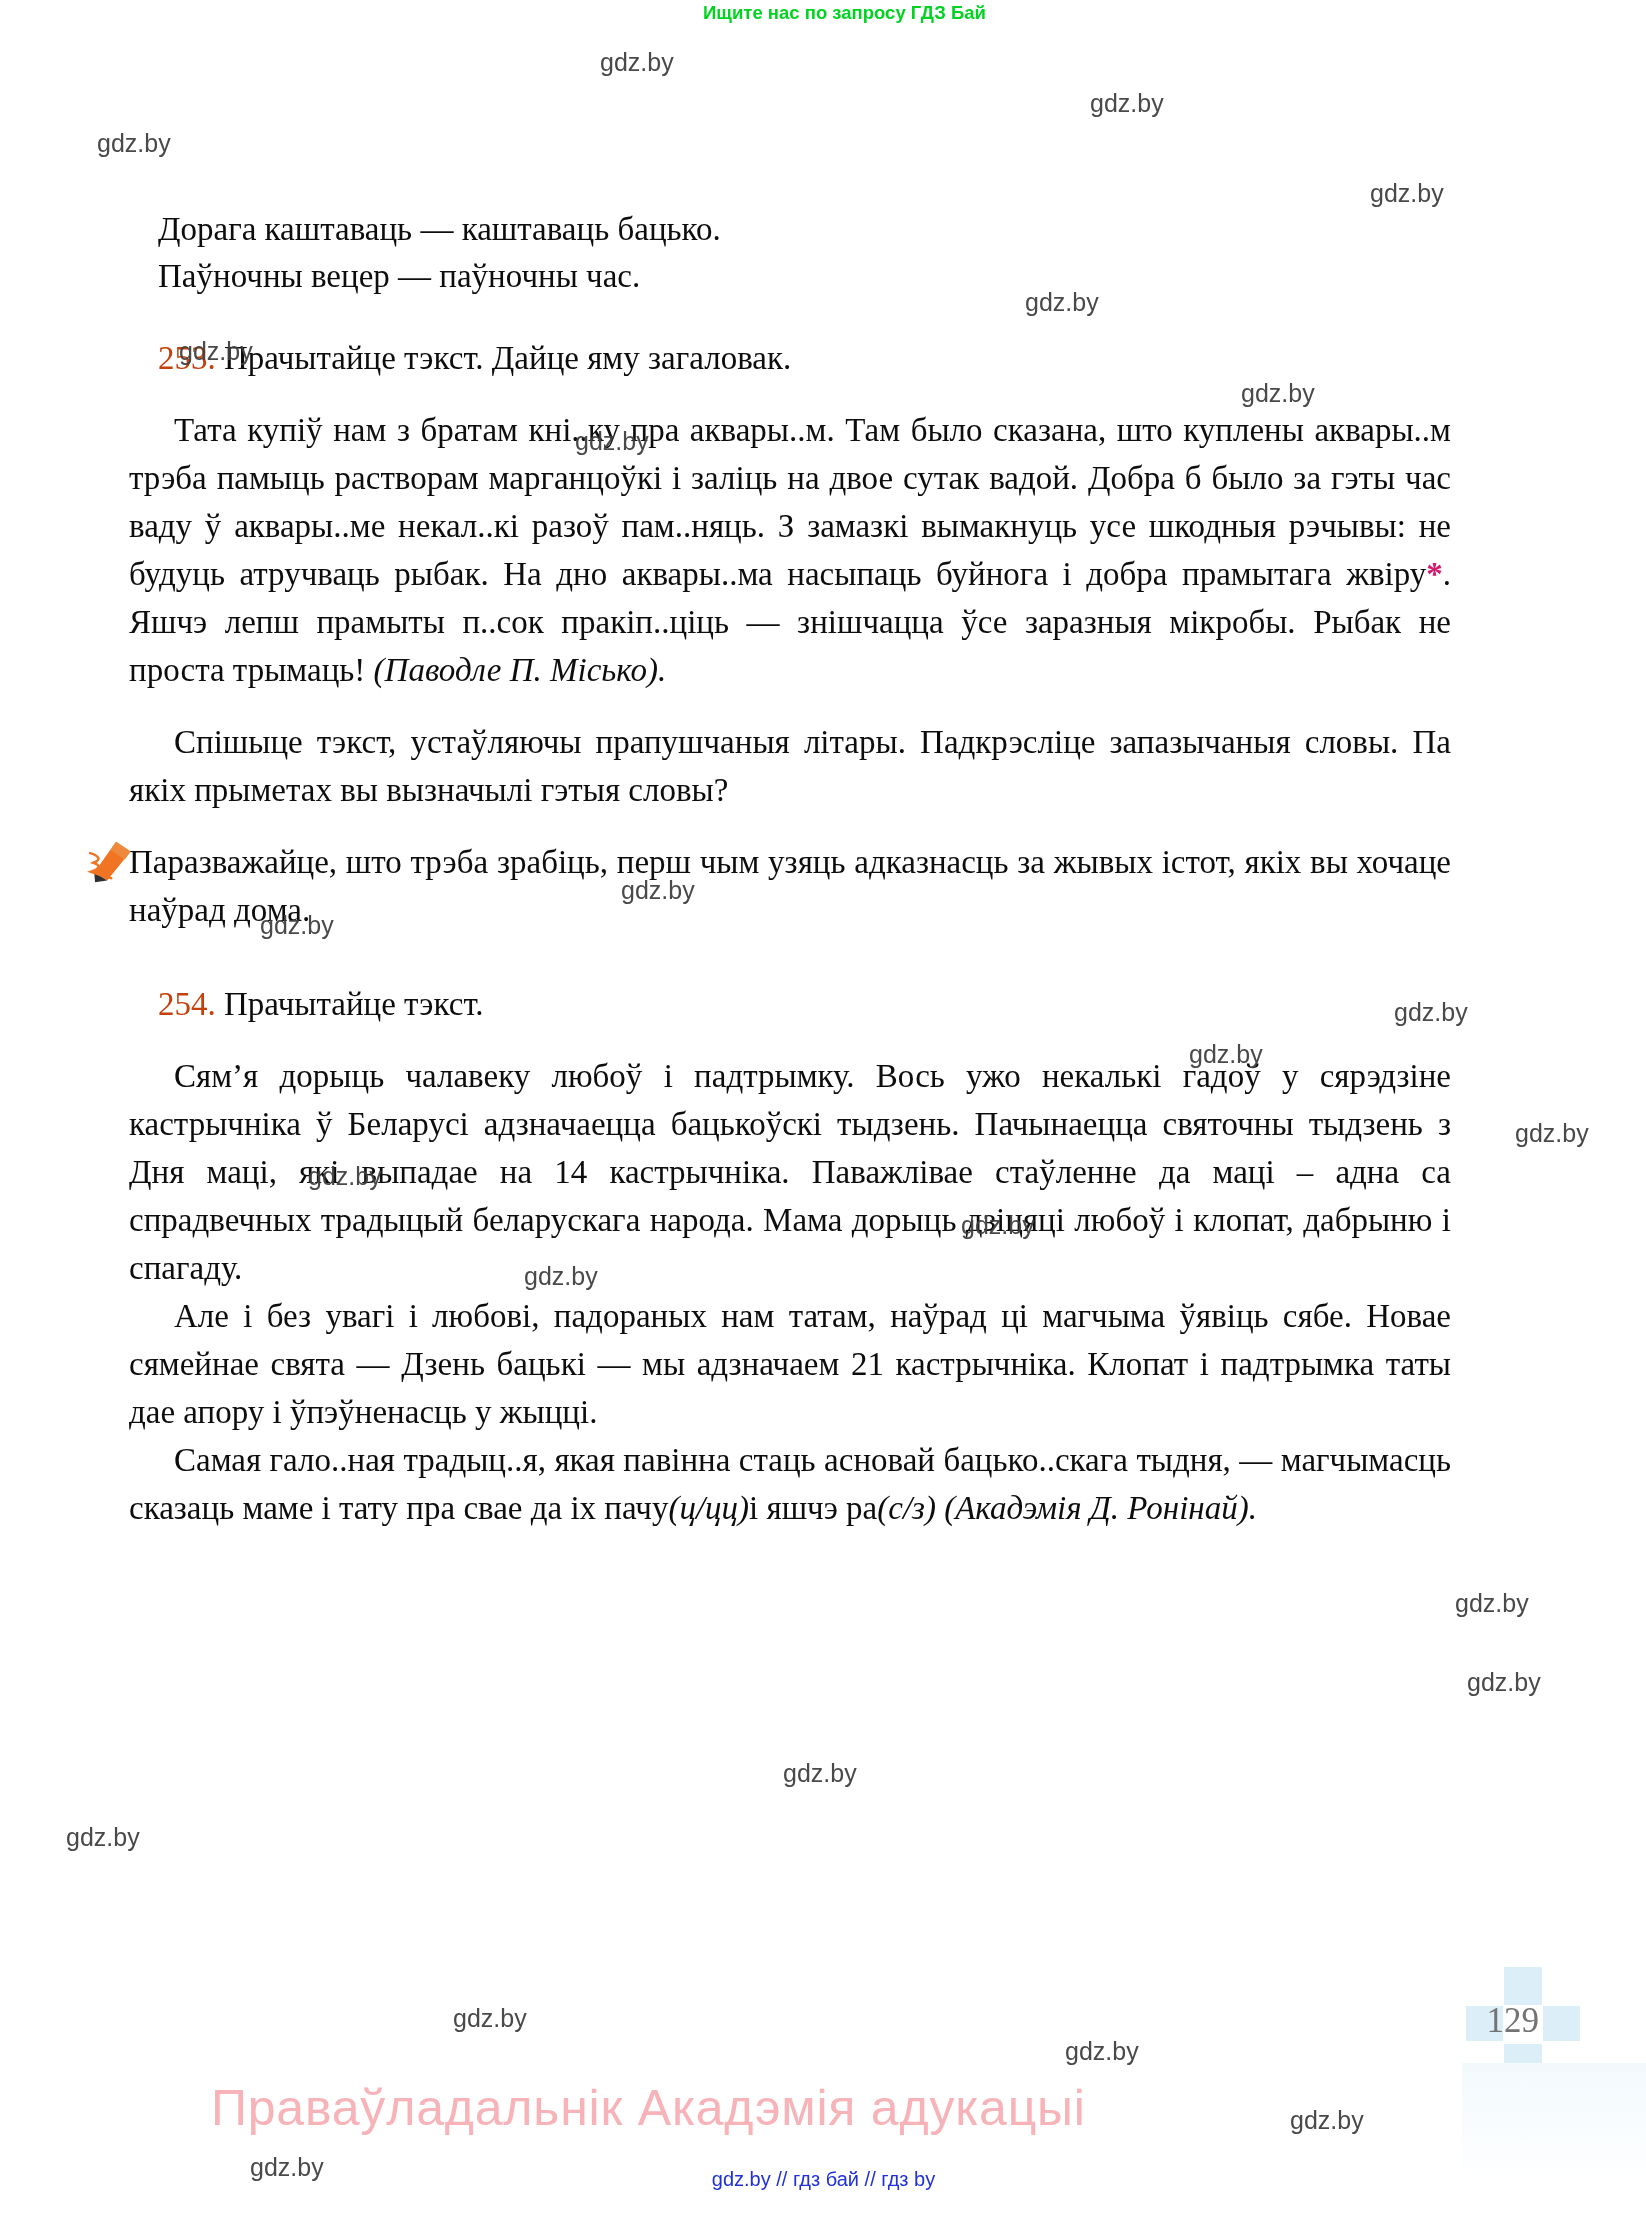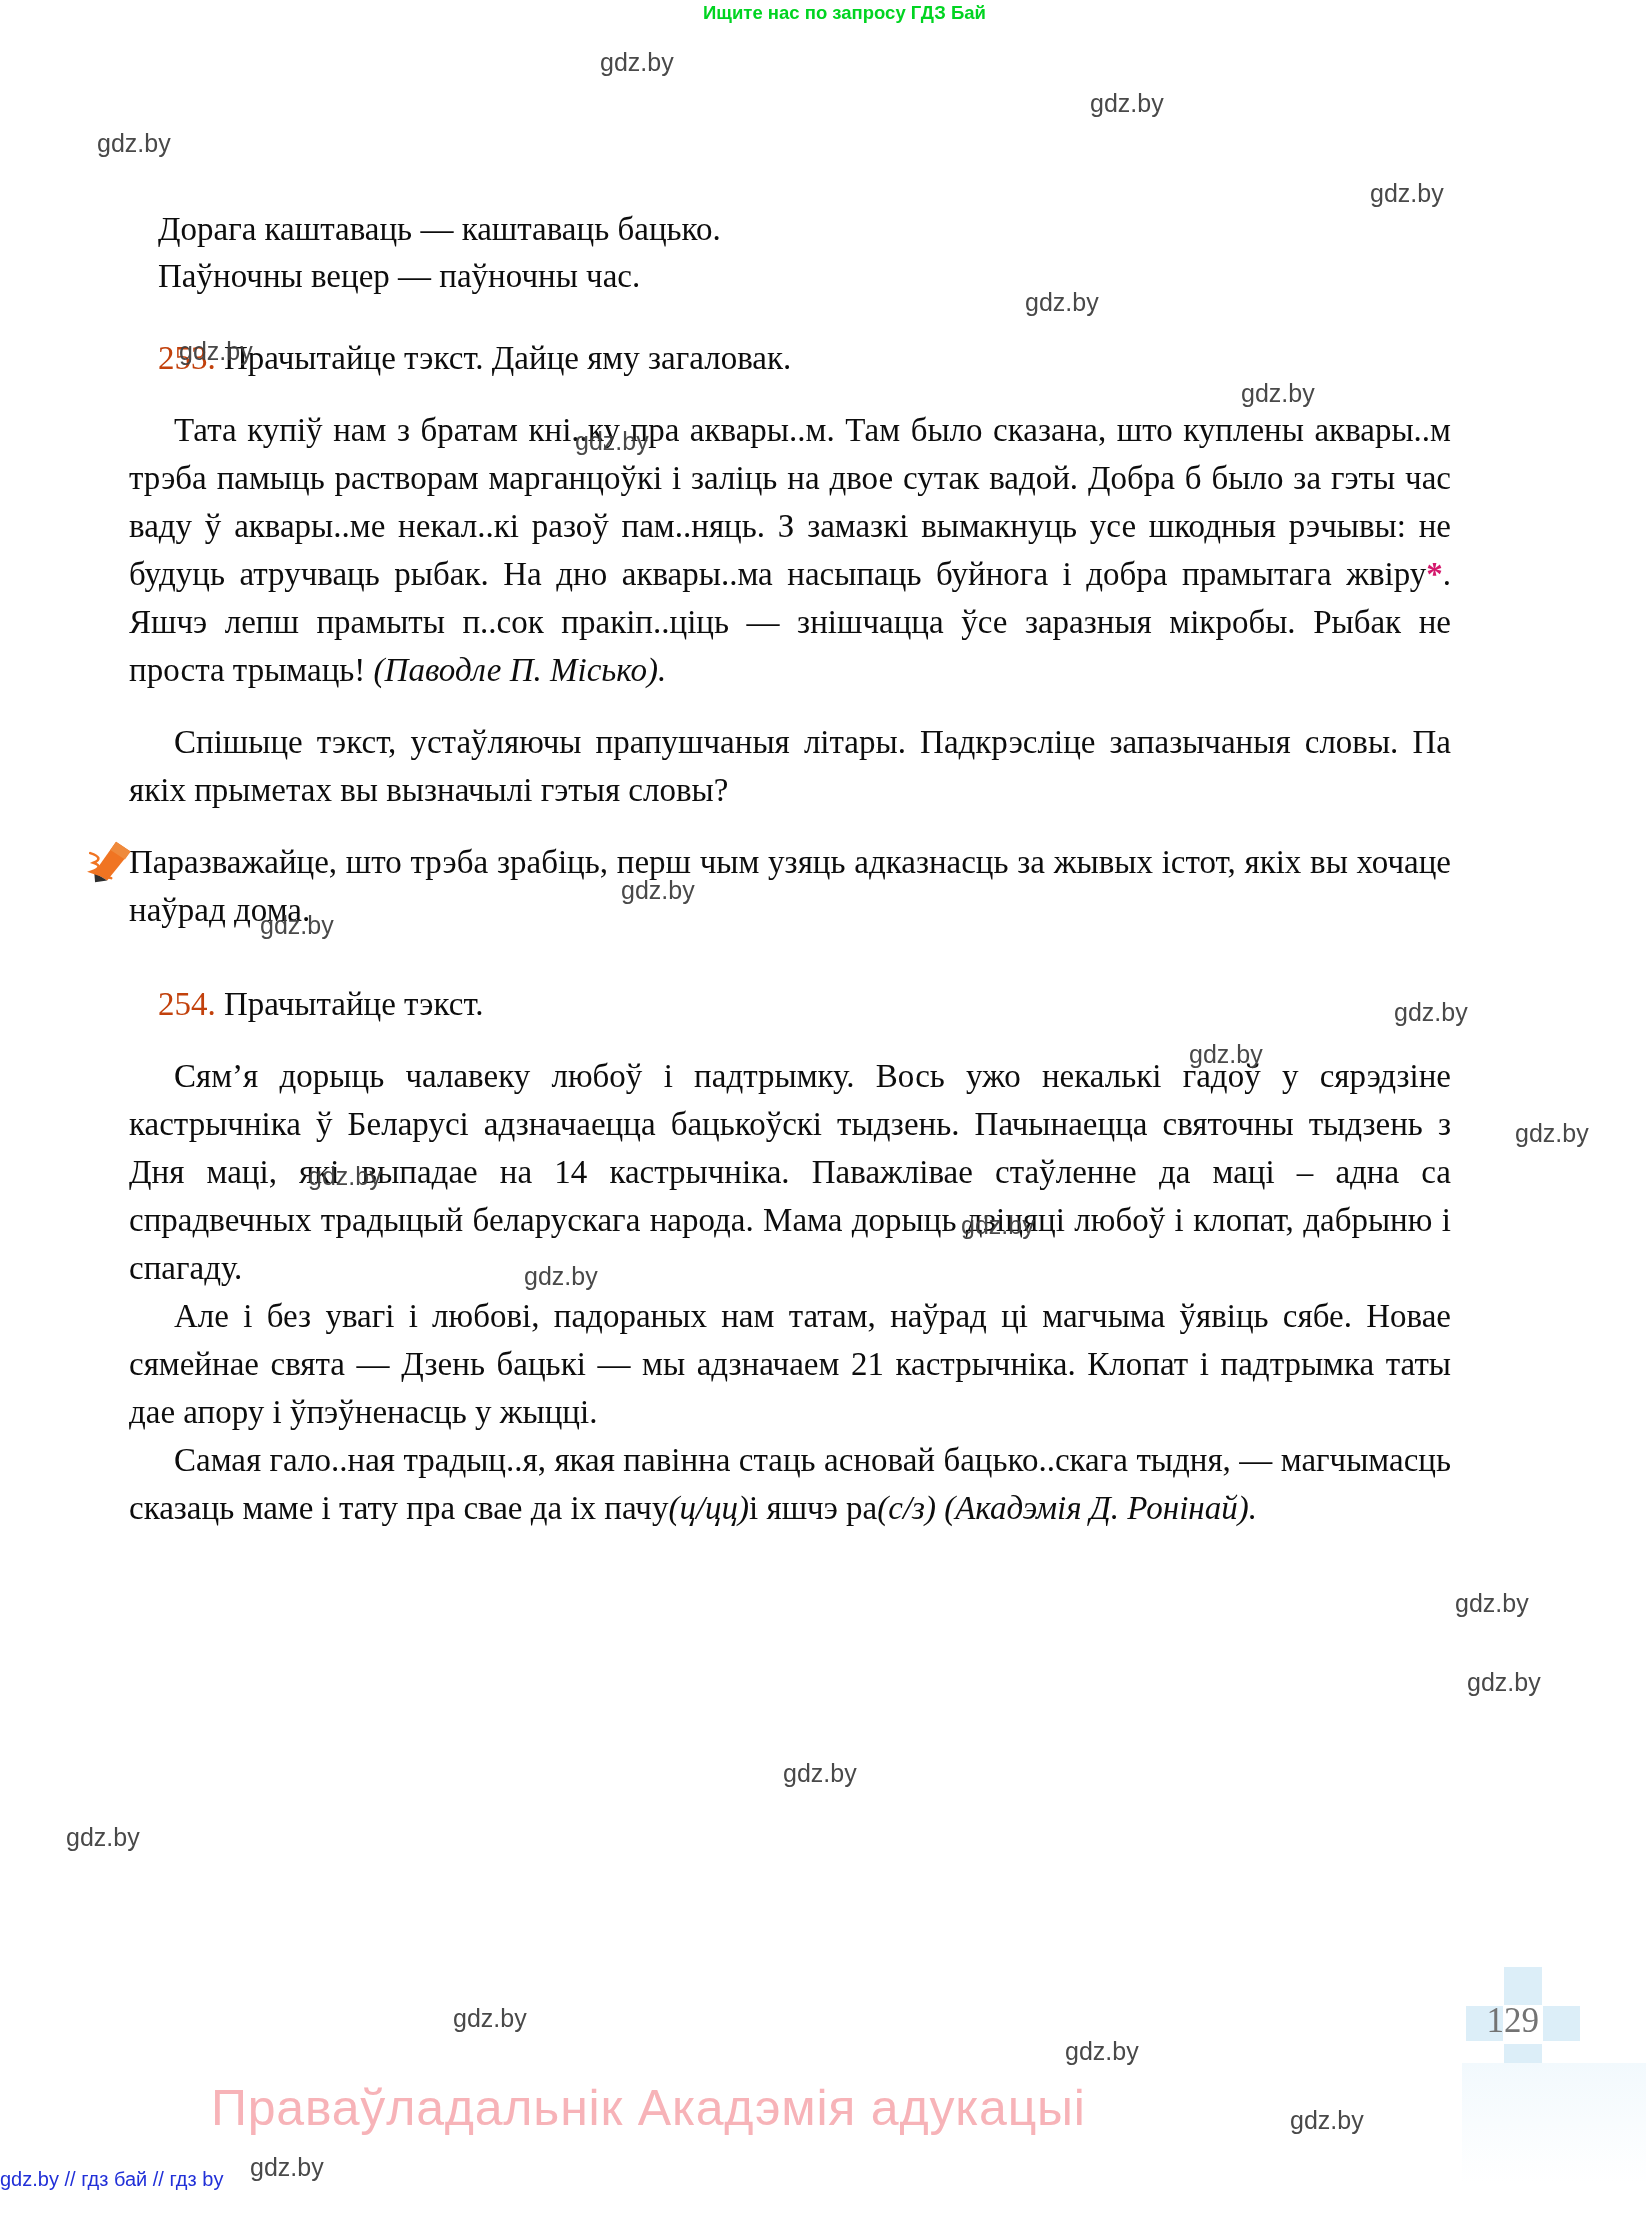--- a/index.html
+++ b/index.html
@@ -133,21 +133,21 @@
     white-space: nowrap;
     letter-spacing: 0.8px;
   }
 
   
   .footer-links {
     position: absolute;
     left: 0;
     top: 2168px;
     width: 1647px;
-    text-align: left;
+    text-align: center;
     font-family: "Liberation Sans", sans-serif;
     font-size: 20px;
     color: #2130d8;
   }
 </style>
 </head>
 <body>
 
 <div id="page">
 

